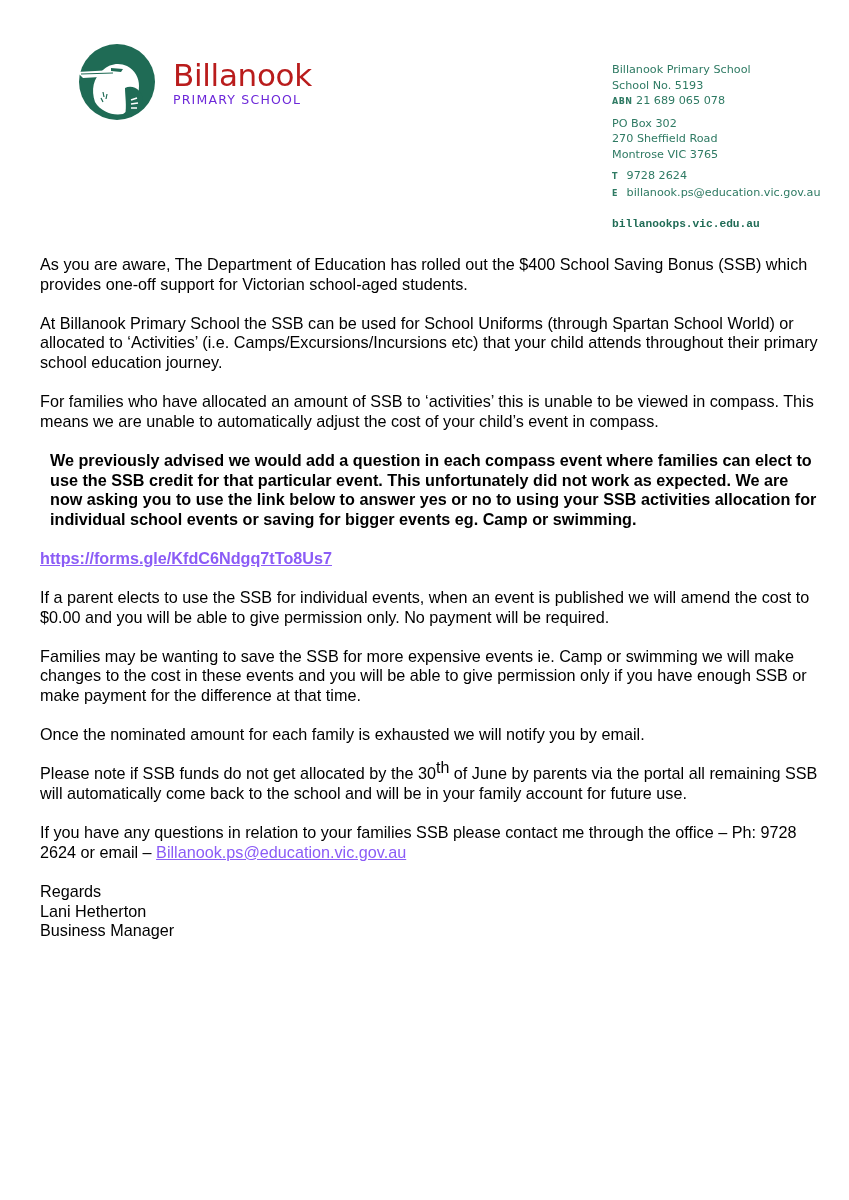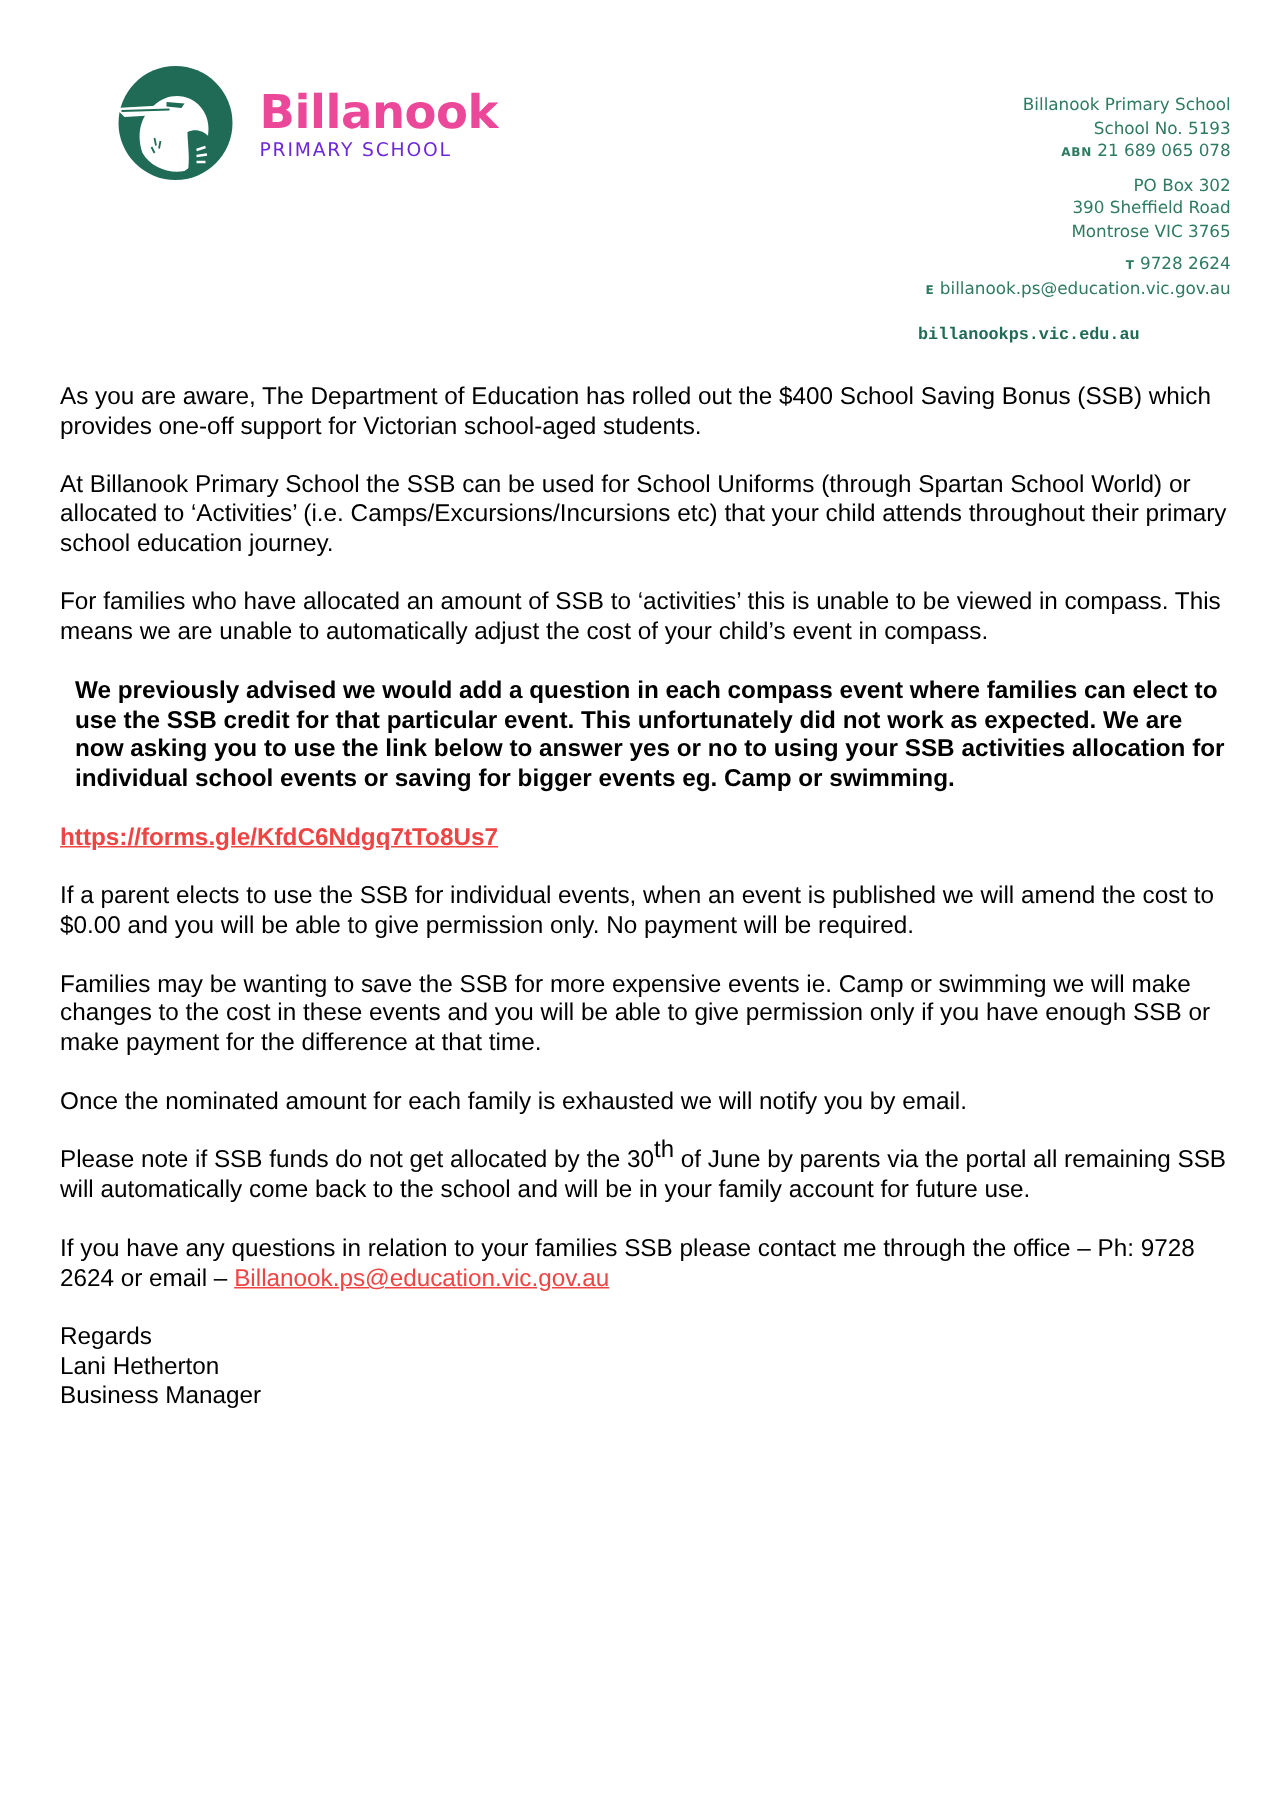--- a/index.html
+++ b/index.html
@@ -1,34 +1,34 @@
 <!DOCTYPE html>
 <html><head>
   <meta charset="utf-8">
   <style>
     html, body { margin: 0; padding: 0; background: #ffffff; }
     body { width: 849px; height: 1200px; position: relative; overflow: hidden; font-family: "Liberation Sans", sans-serif; color: #000; }
 
     .logo { position: absolute; left: 73px; top: 42px; display: flex; align-items: center; }
     .logo-mark { width: 84px; height: 80px; }
     .logo-text { margin-left: 16px; margin-top: 2px; }
-    .logo-name { font-family: "DejaVu Sans", sans-serif; font-weight: bold; font-size: 31px; color: #ec4899; letter-spacing: -0.3px; line-height: 32px; }
+    .logo-name { font-family: "DejaVu Sans", sans-serif; font-weight: normal; font-size: 31px; color: #b91c1c; letter-spacing: -0.3px; line-height: 32px; }
     .logo-sub { font-family: "DejaVu Sans", sans-serif; font-size: 12.5px; color: #6d28d9; letter-spacing: 1.2px; line-height: 16px; margin-top: 1px; }
 
     .address { position: absolute; left: 612px; top: 62px; font-family: "DejaVu Sans", sans-serif; font-size: 11.2px; color: #2e7a63; line-height: 15.5px; }
-    .address .grp { margin-bottom: 6px; text-align: right; }
+    .address .grp { margin-bottom: 6px; }
     .address .abn-label, .address .tag { font-size: 8px; letter-spacing: 0.5px; font-weight: bold; }
     .address .abn-label { font-weight: bold; }
     .address .tag { display: inline-block; width: 11px; }
     .address .web { font-weight: bold; color: #1f6b55; margin-top: 16px; font-family: Liberation Mono, monospace; }
 
     .letter { position: absolute; left: 40px; top: 255px; width: 780px; font-size: 16.2px; line-height: 19.6px; }
     .letter p { margin: 0 0 19.6px 0; }
     .letter .bold { font-weight: bold; margin-left: 10px; }
-    .letter a { color: #ef4444; text-decoration: underline; }
+    .letter a { color: #8b5cf6; text-decoration: underline; }
     .letter a.bold-link { font-weight: bold; }
     .letter sup { font-size: 16px; line-height: 0; vertical-align: super; }
     .sig { margin: 0; }
   </style>
 </head>
 <body>
 
 <div class="logo">
   <svg class="logo-mark" viewBox="0 0 84 80">
     <circle cx="44" cy="40" r="38" fill="#1f6b55"></circle>
@@ -55,21 +55,21 @@
   <div class="grp">
     <div>Billanook Primary School</div>
     <div>School No. 5193</div>
     <div>
       <span class="abn-label">ABN</span>
       <span>21 689 065 078</span>
     </div>
   </div>
   <div class="grp">
     <div>PO Box 302</div>
-    <div>390 Sheffield Road</div>
+    <div>270 Sheffield Road</div>
     <div>Montrose VIC 3765</div>
   </div>
   <div class="grp">
     <div>
       <span class="tag">T</span>
       <span>9728 2624</span>
     </div>
     <div>
       <span class="tag">E</span>
       <span>billanook.ps@education.vic.gov.au</span>

